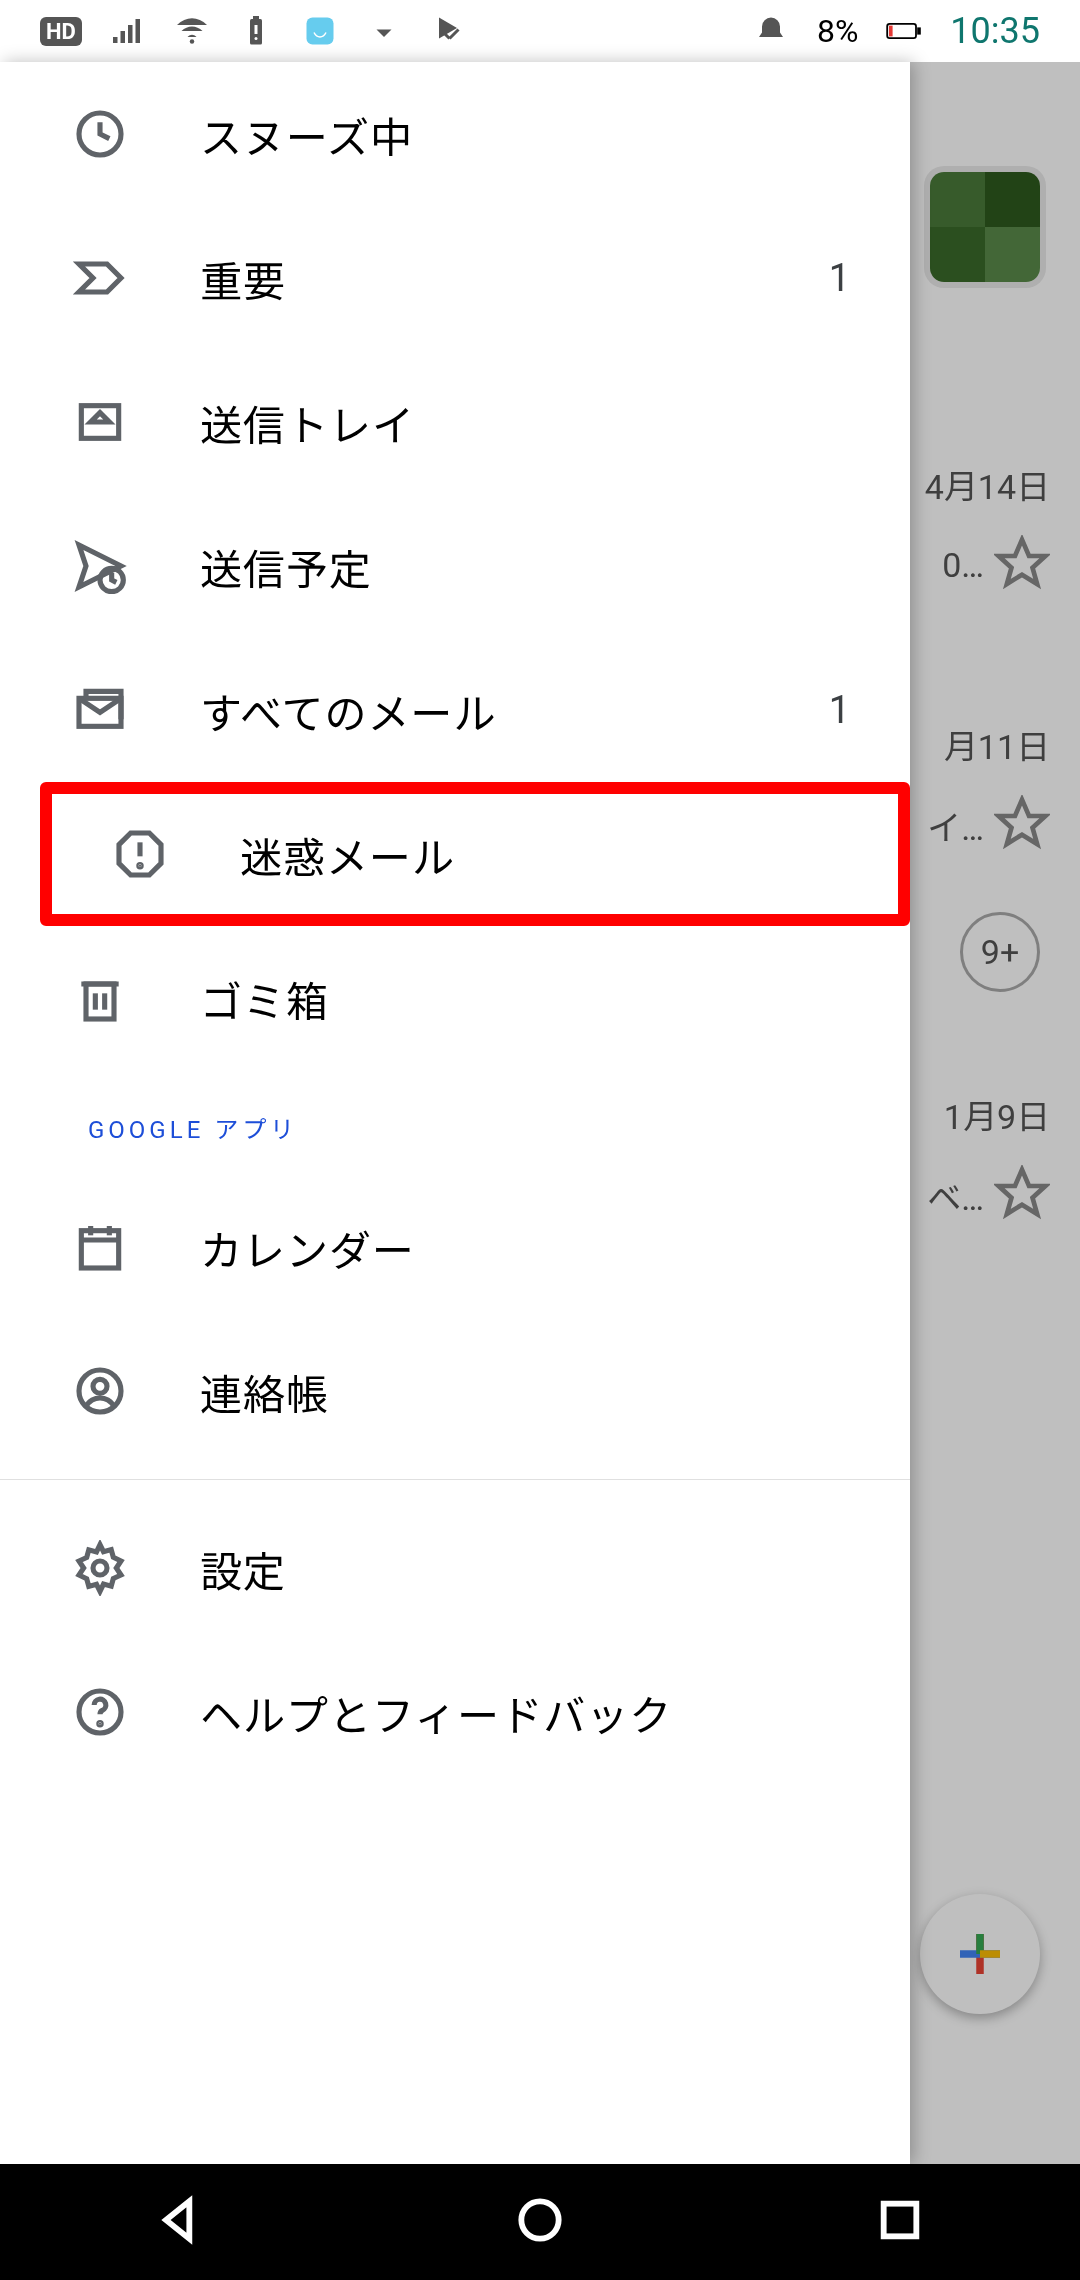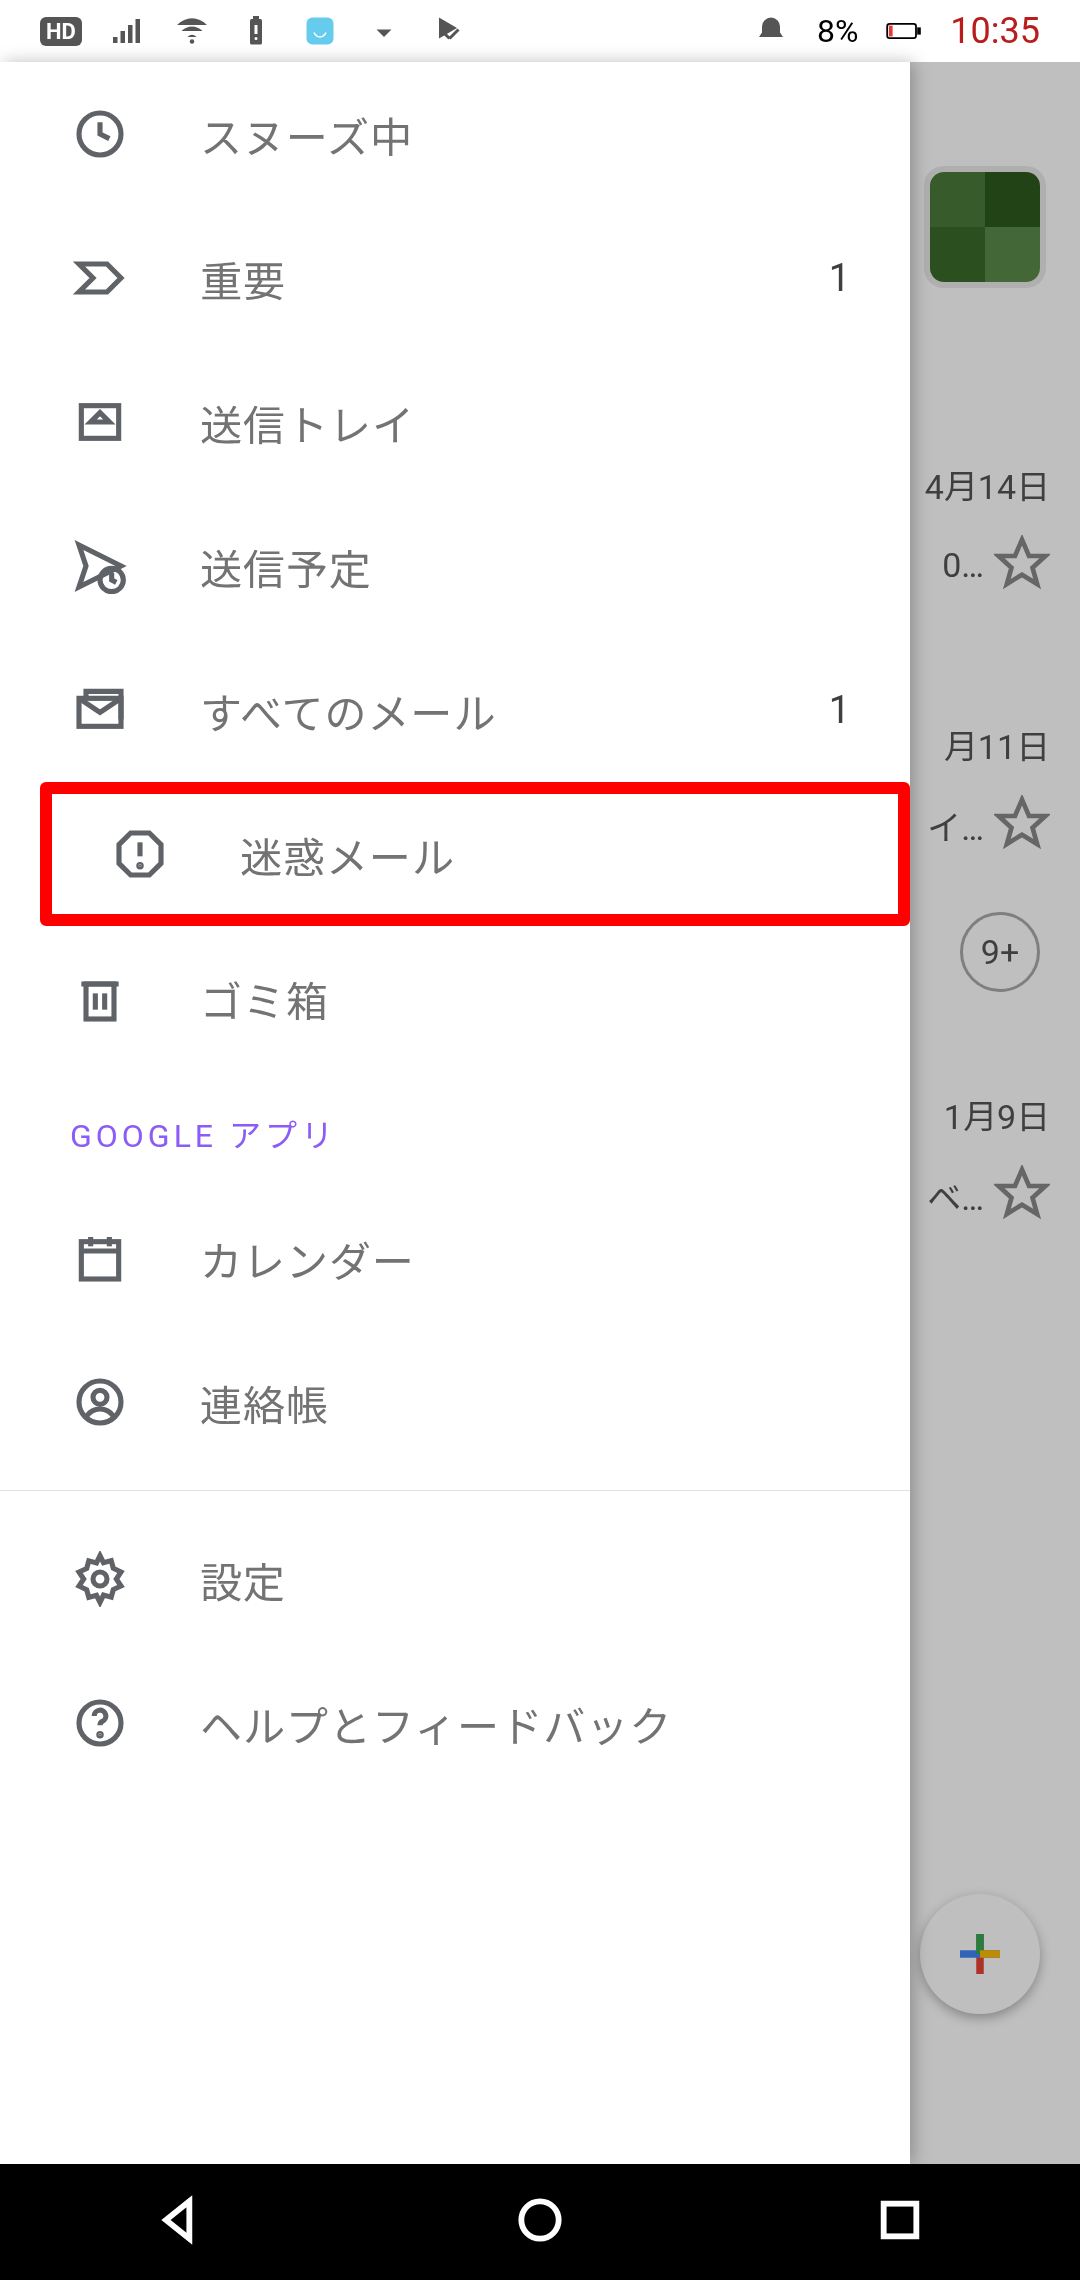--- a/index.html
+++ b/index.html
@@ -6,43 +6,43 @@
   html, body { width: 1080px; height: 2280px; font-family: Roboto, "Noto Sans JP", sans-serif; background: #fff; overflow: hidden; }
   .screen { position: relative; width: 1080px; height: 2280px; background: #fff; }
 
   
   .statusbar { position: absolute; top:0; left:0; right:0; height:62px; display:flex; align-items:center; justify-content:space-between; padding:0 40px 0 40px; font-size:32px; color:#000; }
   .statusbar .left, .statusbar .right { display:flex; align-items:center; gap:28px; }
   .statusbar .icon { width:36px; height:36px; display:inline-flex; align-items:center; justify-content:center; }
   .statusbar svg { width:36px; height:36px; fill:#555; }
   .hd-badge { background:#555; color:#fff; font-size:22px; font-weight:700; border-radius:6px; padding:2px 6px; }
   .battery-level { color:#000; font-size:32px; }
-  .clock { color:#b91c1c; font-size:36px; }
+  .clock { color:#0f766e; font-size:36px; }
 
   
   .bg-content { position:absolute; top:0; left:0; right:0; bottom:0; background:#fff; }
   .bg-dim { position:absolute; top:62px; left:0; right:0; bottom:116px; background:rgba(0,0,0,0.25); }
   .bg-strip { position:absolute; top:62px; left:0; right:0; bottom:116px; }
   .avatar-box { position:absolute; top:110px; right:40px; width:110px; height:110px; background:#fff; border-radius:14px; box-shadow:0 0 0 6px #eaeaea; display:flex; flex-wrap:wrap; overflow:hidden; }
   .avatar-box div { width:50%; height:50%; }
   .mail-row { position:absolute; right:30px; display:flex; flex-direction:column; align-items:flex-end; gap:26px; color:#555;margin-top:28px; }
   .mail-date { font-size:34px; }
   .star-icon svg { width:56px; height:56px; fill:none; stroke:#888; stroke-width:2; }
   .badge9 { position:absolute; right:40px; width:80px; height:80px; border-radius:50%; border:3px solid #aaa; display:flex; align-items:center; justify-content:center; font-size:34px; color:#555; background:rgba(255,255,255,0.5); }
   .compose-fab { position:absolute; right:40px; bottom:150px; width:120px; height:120px; border-radius:60px; background:#fff; box-shadow:0 4px 12px rgba(0,0,0,0.3); display:flex; align-items:center; justify-content:center; }
 
   
   .drawer { position:absolute; top:62px; left:0; width:910px; bottom:116px; background:#fff; box-shadow:4px 0 16px rgba(0,0,0,0.25); overflow:hidden; }
   .drawer-list { list-style:none; }
   .drawer-item { display:flex; align-items:center; height:144px; padding:0 40px 0 70px; }
   .drawer-item .d-icon { width:60px; height:60px; display:flex; align-items:center; justify-content:center; margin-right:70px; }
   .drawer-item .d-icon svg { width:56px; height:56px; fill:none; stroke:#5f6368; stroke-width:2.2; }
-  .drawer-item .d-label { flex:1; font-size:42px; color:#737373; letter-spacing:1px; }
+  .drawer-item .d-label { flex:1; font-size:42px; color:#000000; letter-spacing:1px; }
   .drawer-item .d-count { font-size:38px; color:#3c4043; margin-right:20px; }
-  .section-header { font-size:32px; letter-spacing:4px; color:#8b5cf6; padding:40px 0 30px 70px; }
+  .section-header { font-size:24px; letter-spacing:4px; color:#1d4ed8; padding:40px 0 30px 88px; }
   .divider { height:1px; background:#e0e0e0; margin:16px 0; }
   .highlighted { outline:12px solid #ff0000; outline-offset:-12px; border-radius:6px;margin-left:40px; }
 
   
   .navbar { position:absolute; left:0; right:0; bottom:0; height:116px; background:#000; display:flex; align-items:center; justify-content:space-around; }
   .navbar .nav-btn svg { width:56px; height:56px; fill:none; stroke:#fff; stroke-width:2.5; }
 </style>
 </head>
 <body>
 

